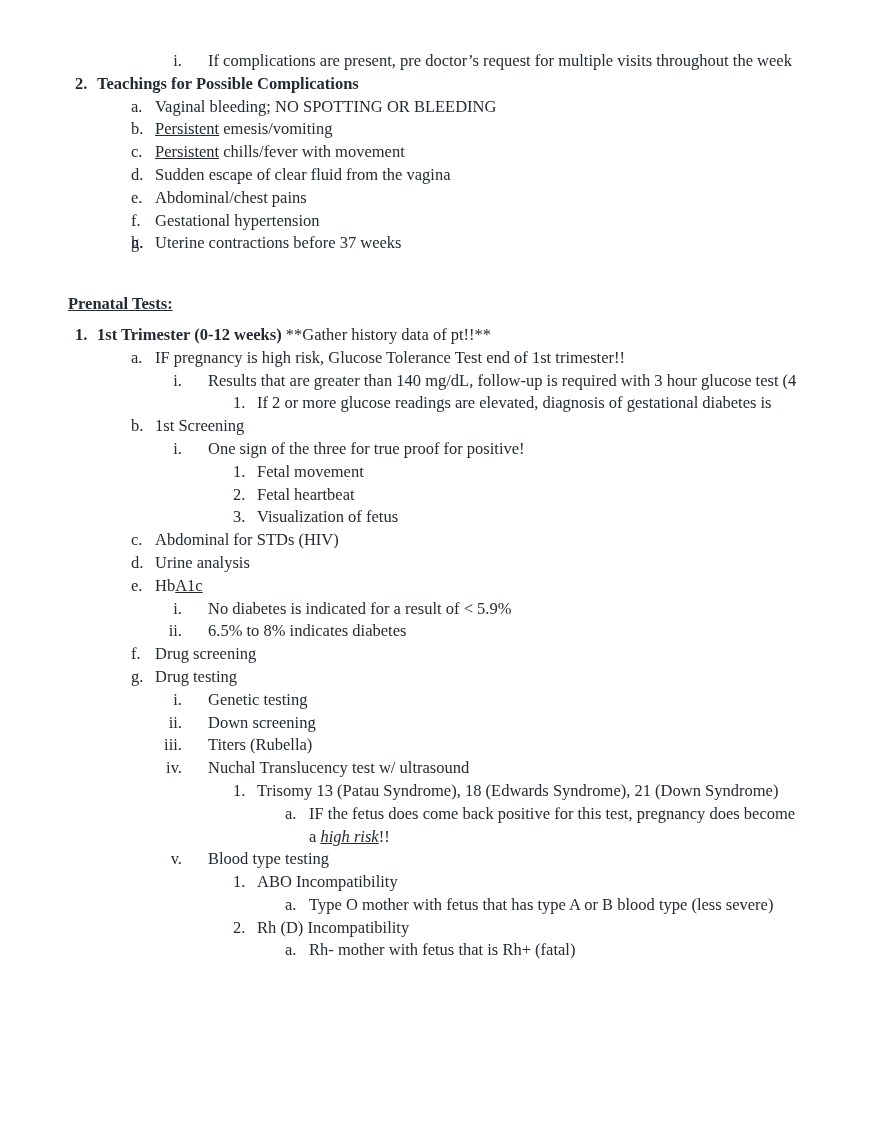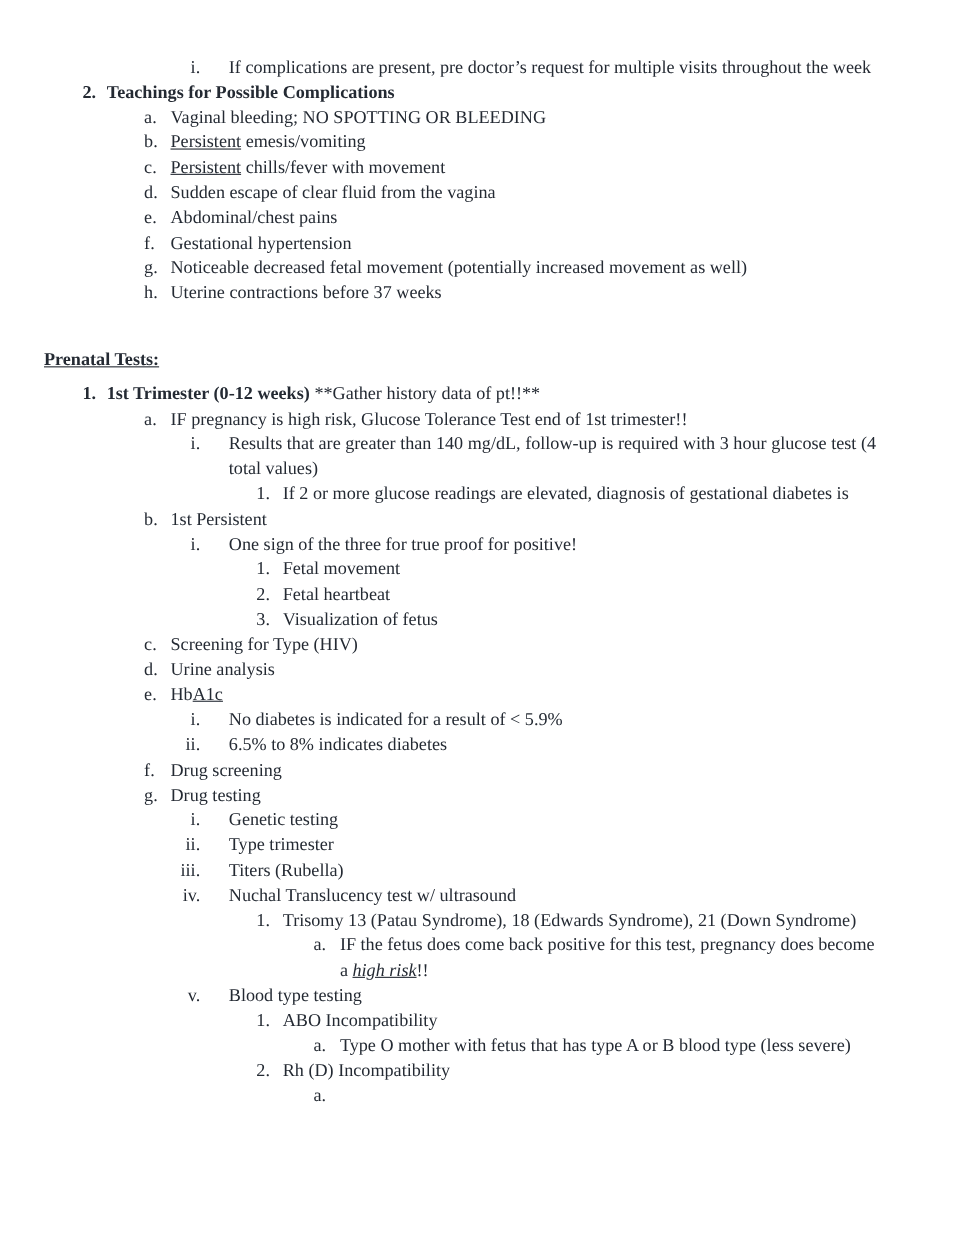--- a/index.html
+++ b/index.html
@@ -28,65 +28,64 @@
   .marker {
     position: absolute;
     top: 0;
   }
   
   .l0 { padding-left: 97px;  }  .l0 .marker { left: 75px;  }
   .l1 { padding-left: 155px; }  .l1 .marker { left: 131px; }
   .l2 { padding-left: 208px; }  .l2 .marker { left: 110px; width: 72px; text-align: right; }
   .l3 { padding-left: 257px; }  .l3 .marker { left: 233px; }
   .l4 { padding-left: 309px; }  .l4 .marker { left: 285px; }
-  .h  { padding-left: 40px;  }
+  .h  { padding-left: 68px;  }
   
   .seg-b { font-weight: 700; }
   .seg-u { text-decoration: underline; text-align: center; }
   .seg-i { font-style: italic; }
 </style>
 </head>
 <body>
 
 <div class="page">
   <div class="doc-body">
       <div class="line l2"><span class="marker">i.</span><span>If complications are present, pre doctor’s request for multiple visits throughout the week</span></div>
       <div class="line l0"><span class="marker seg-b">2.</span><span class="seg-b">Teachings for Possible Complications</span></div>
       <div class="line l1"><span class="marker">a.</span><span>Vaginal bleeding; NO SPOTTING OR BLEEDING</span></div>
       <div class="line l1"><span class="marker">b.</span><span class="seg-u">Persistent</span><span> emesis/vomiting</span></div>
       <div class="line l1"><span class="marker">c.</span><span class="seg-u">Persistent</span><span> chills/fever with movement</span></div>
       <div class="line l1"><span class="marker">d.</span><span>Sudden escape of clear fluid from the vagina</span></div>
       <div class="line l1"><span class="marker">e.</span><span>Abdominal/chest pains</span></div>
       <div class="line l1"><span class="marker">f.</span><span>Gestational hypertension</span></div>
-      <div class="line l1"><span class="marker">g.</span><span>Noticeable decreased fetal movement (potentially increased movement as well)</span></div>
+      <div class="line l1"><span class="marker">g.</span></div>
       <div class="line l1"><span class="marker">h.</span><span>Uterine contractions before 37 weeks</span></div>
       <div class="line h" style="margin-top: 38px;"><span class="seg-b seg-u">Prenatal Tests:</span></div>
       <div class="line l0" style="margin-top: 8px;"><span class="marker seg-b">1.</span><span class="seg-b">1st Trimester (0-12 weeks)</span><span> **Gather history data of pt!!**</span></div>
       <div class="line l1"><span class="marker">a.</span><span>IF pregnancy is high risk, Glucose Tolerance Test end of 1st trimester!!</span></div>
       <div class="line l2"><span class="marker">i.</span><span>Results that are greater than 140 mg/dL, follow-up is required with 3 hour glucose test (4</span></div>
-      <div class="line l2"><span>total values)</span></div>
       <div class="line l3"><span class="marker">1.</span><span>If 2 or more glucose readings are elevated, diagnosis of gestational diabetes is</span></div>
-      <div class="line l1"><span class="marker">b.</span><span>1st Persistent</span></div>
+      <div class="line l1"><span class="marker">b.</span><span>1st Screening</span></div>
       <div class="line l2"><span class="marker">i.</span><span>One sign of the three for true proof for positive!</span></div>
       <div class="line l3"><span class="marker">1.</span><span>Fetal movement</span></div>
       <div class="line l3"><span class="marker">2.</span><span>Fetal heartbeat</span></div>
       <div class="line l3"><span class="marker">3.</span><span>Visualization of fetus</span></div>
-      <div class="line l1"><span class="marker">c.</span><span>Screening for Type (HIV)</span></div>
+      <div class="line l1"><span class="marker">c.</span><span>Abdominal for STDs (HIV)</span></div>
       <div class="line l1"><span class="marker">d.</span><span>Urine analysis</span></div>
       <div class="line l1"><span class="marker">e.</span><span>Hb</span><span class="seg-u">A1c</span></div>
       <div class="line l2"><span class="marker">i.</span><span>No diabetes is indicated for a result of &lt; 5.9%</span></div>
       <div class="line l2"><span class="marker">ii.</span><span>6.5% to 8% indicates diabetes</span></div>
       <div class="line l1"><span class="marker">f.</span><span>Drug screening</span></div>
       <div class="line l1"><span class="marker">g.</span><span>Drug testing</span></div>
       <div class="line l2"><span class="marker">i.</span><span>Genetic testing</span></div>
-      <div class="line l2"><span class="marker">ii.</span><span>Type trimester</span></div>
+      <div class="line l2"><span class="marker">ii.</span><span>Down screening</span></div>
       <div class="line l2"><span class="marker">iii.</span><span>Titers (Rubella)</span></div>
       <div class="line l2"><span class="marker">iv.</span><span>Nuchal Translucency test w/ ultrasound</span></div>
       <div class="line l3"><span class="marker">1.</span><span>Trisomy 13 (Patau Syndrome), 18 (Edwards Syndrome), 21 (Down Syndrome)</span></div>
       <div class="line l4"><span class="marker">a.</span><span>IF the fetus does come back positive for this test, pregnancy does become</span></div>
       <div class="line l4"><span>a </span><span class="seg-i seg-u">high risk</span><span>!!</span></div>
       <div class="line l2"><span class="marker">v.</span><span>Blood type testing</span></div>
       <div class="line l3"><span class="marker">1.</span><span>ABO Incompatibility</span></div>
       <div class="line l4"><span class="marker">a.</span><span>Type O mother with fetus that has type A or B blood type (less severe)</span></div>
       <div class="line l3"><span class="marker">2.</span><span>Rh (D) Incompatibility</span></div>
-      <div class="line l4"><span class="marker">a.</span></div>
+      <div class="line l4"><span class="marker">a.</span><span>Rh- mother with fetus that is Rh+ (fatal)</span></div>
     </div>
 </div>
 
 </body></html>

